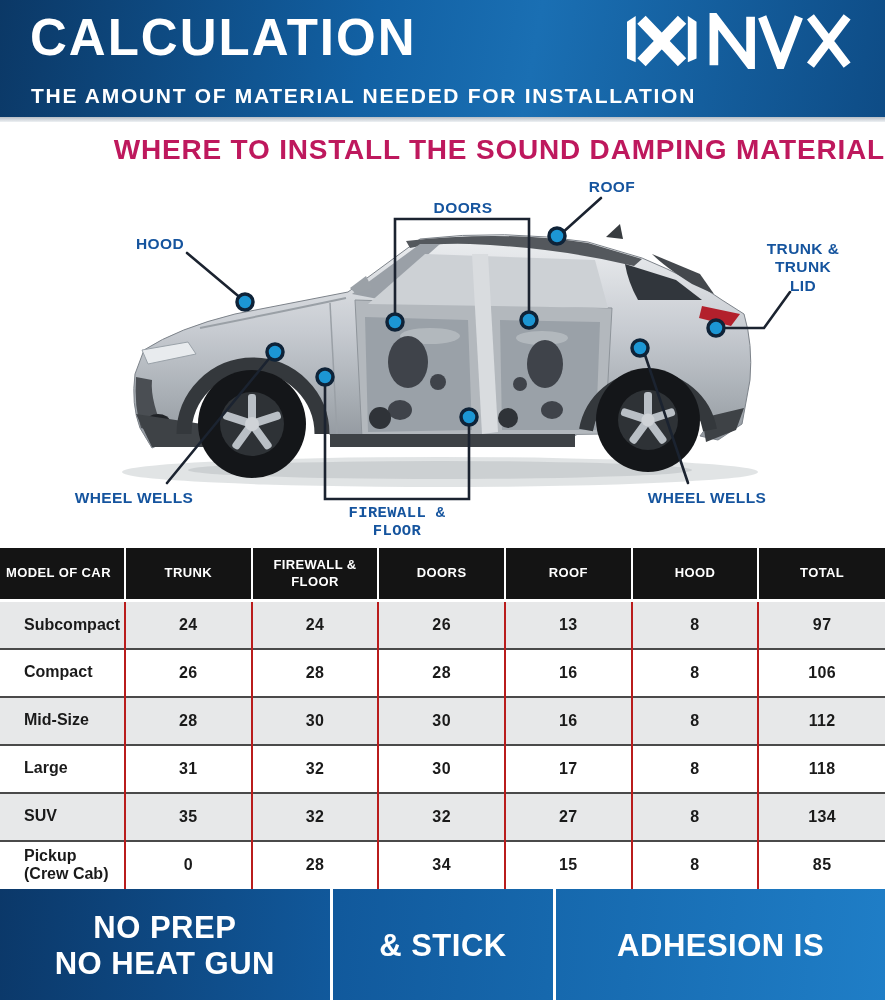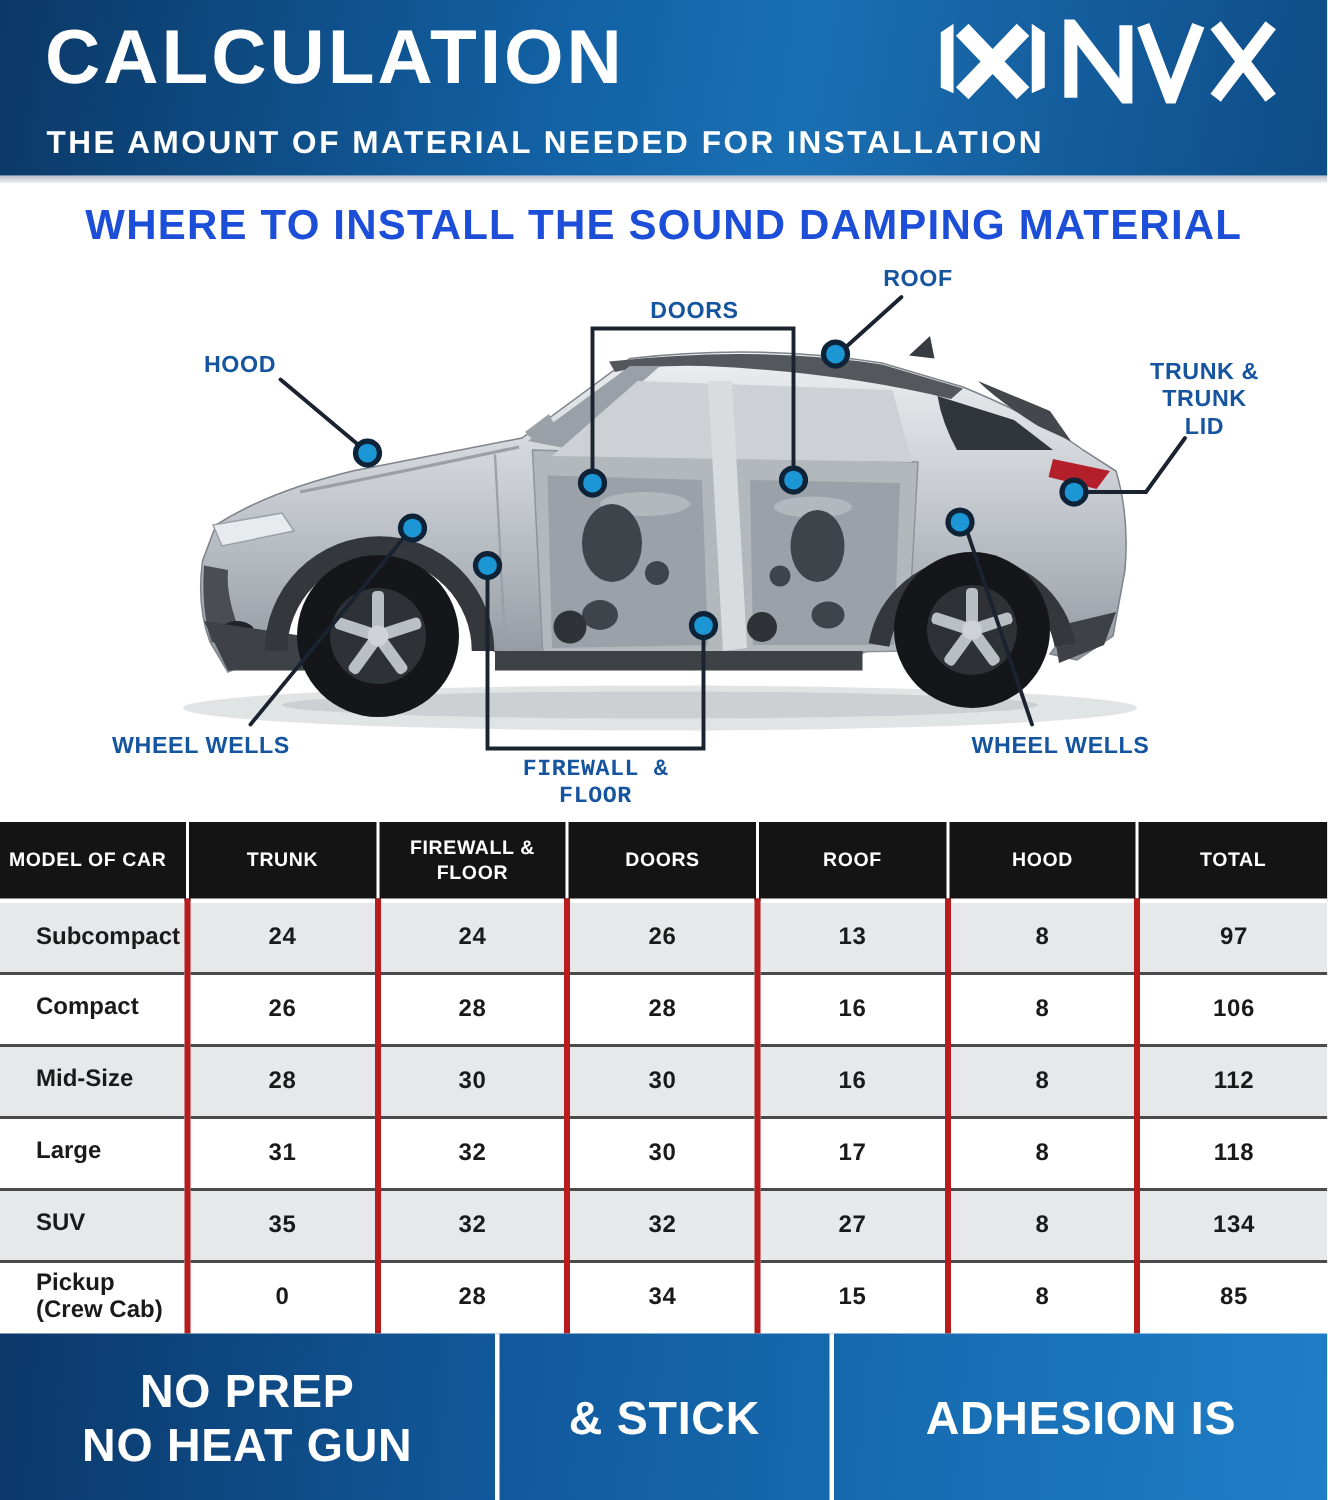--- a/index.html
+++ b/index.html
@@ -12,39 +12,39 @@
   .banner-title{position:absolute;left:30px;top:8px;color:#fff;
                 font-size:51px;font-weight:800;letter-spacing:2px;}
   .banner-sub{position:absolute;left:31px;top:84px;color:#fff;
               font-size:21px;font-weight:700;letter-spacing:1.7px;text-align:right;}
   .logo{position:absolute;right:26px;top:13px;height:56px;}
   .banner-shadow{width:885px;height:5px;
                  background:linear-gradient(#b6bdc5,#eef1f4);}
 
   
   .diagram{position:relative;width:885px;height:426px;background:#fff;}
-  .diagram-title{position:absolute;top:12px;left:0;width:100%;text-align:center;
-                 color:#1d4ed8;font-size:28px;font-weight:800;letter-spacing:.8px;margin:0;}
+  .diagram-title{position:absolute;top:12px;left:0;width:100%;text-align:right;
+                 color:#be185d;font-size:28px;font-weight:800;letter-spacing:.8px;margin:0;}
   .car-svg{position:absolute;left:0;top:0;width:885px;height:426px;}
   .callout{position:absolute;transform:translate(-50%,-50%);
            color:#15549e;font-size:15.5px;font-weight:800;letter-spacing:.4px;
            text-align:center;line-height:1.18;white-space:pre-line;}
 
   
   table.mat{width:885px;border-collapse:collapse;table-layout:fixed;}
   table.mat col.c0{width:125px;}
   table.mat thead th{background:#141414;color:#fff;height:47px;
       font-size:13px;font-weight:700;letter-spacing:.4px;text-align:center;
       border-left:2px solid #fff;border-bottom:3px solid #fff;padding:2px 6px;line-height:1.25;}
   table.mat thead th:first-child{border-left:none;text-align:left;padding-left:6px;}
   table.mat tbody tr{height:48px;}
   table.mat tbody tr:nth-child(odd){background:#e7e8e9;}
   table.mat tbody tr:nth-child(even){background:#ffffff;}
   table.mat tbody th,table.mat tbody td{border-top:2px solid #4a4a4a;
-      border-left:4px solid #b91c1c;font-weight:700;color:#1a1a1a;padding:0;}
+      border-left:2px solid #b91c1c;font-weight:700;color:#1a1a1a;padding:0;}
   table.mat tbody th:first-child{border-left:none;}
   table.mat tbody th{text-align:left;padding-left:24px;font-size:16px;line-height:1.15;}
   table.mat tbody td{text-align:center;font-size:16px;letter-spacing:.4px;}
 
   
   .footer{position:relative;display:flex;width:885px;height:114px;margin-top:0;
           background:linear-gradient(95deg,#0b3869 0%,#11599c 38%,#1668ad 62%,#1f7ec7 100%);}
   .footer-cell{display:flex;align-items:center;justify-content:center;
                color:#fff;font-size:31px;font-weight:800;letter-spacing:.5px;
                text-align:center;line-height:1.16;}

